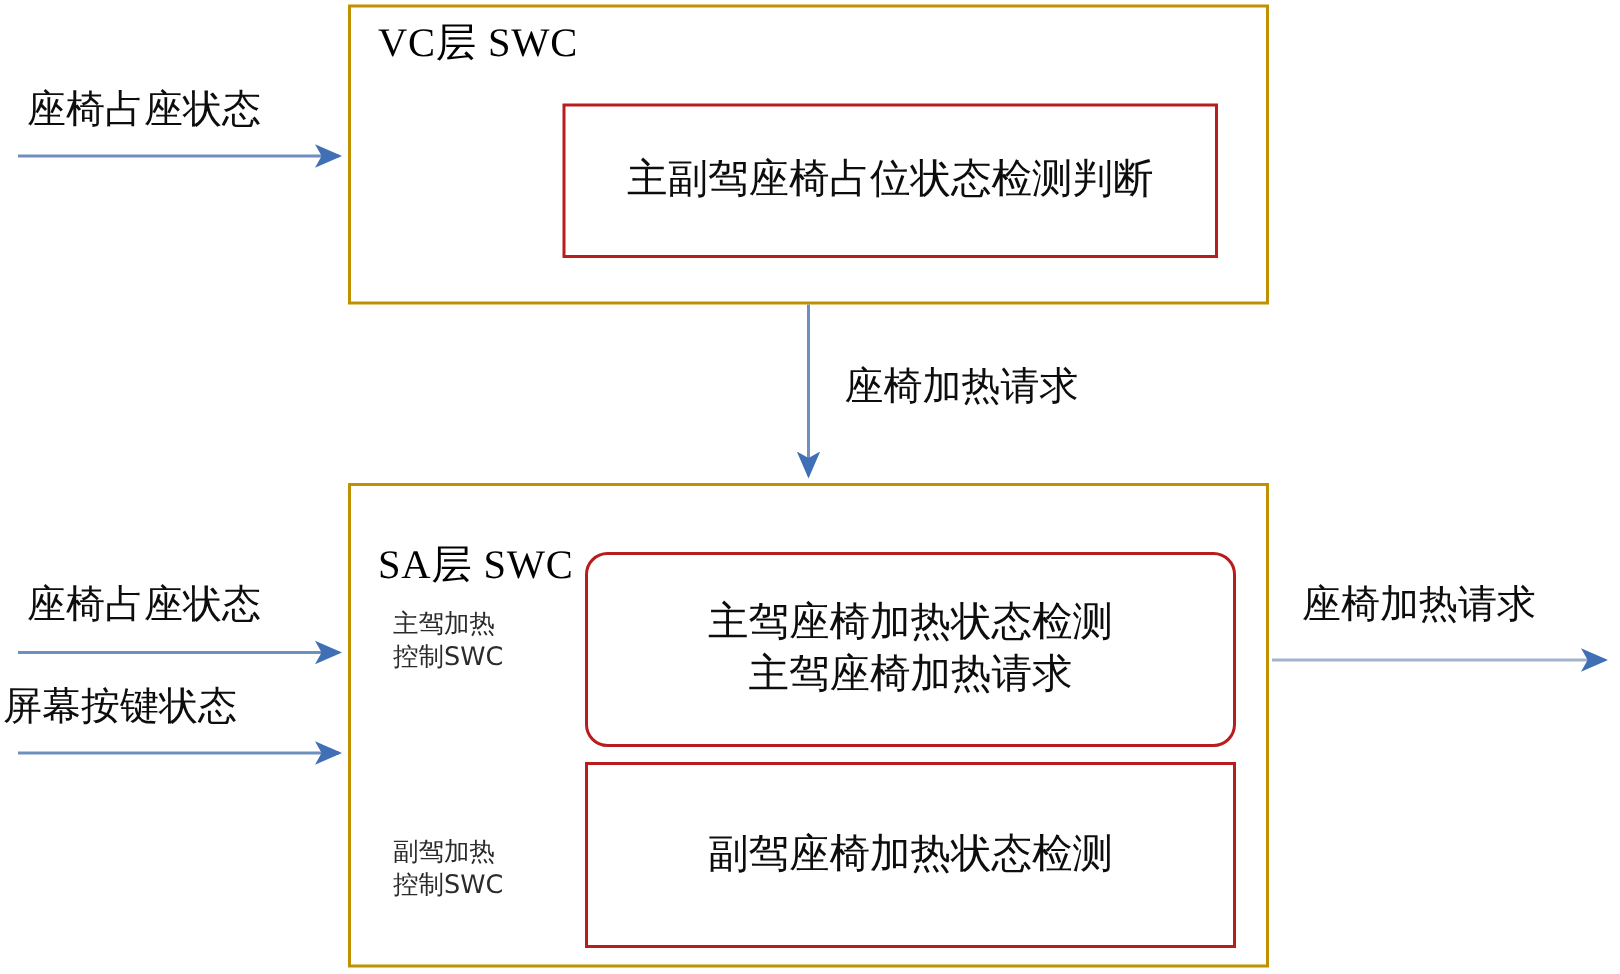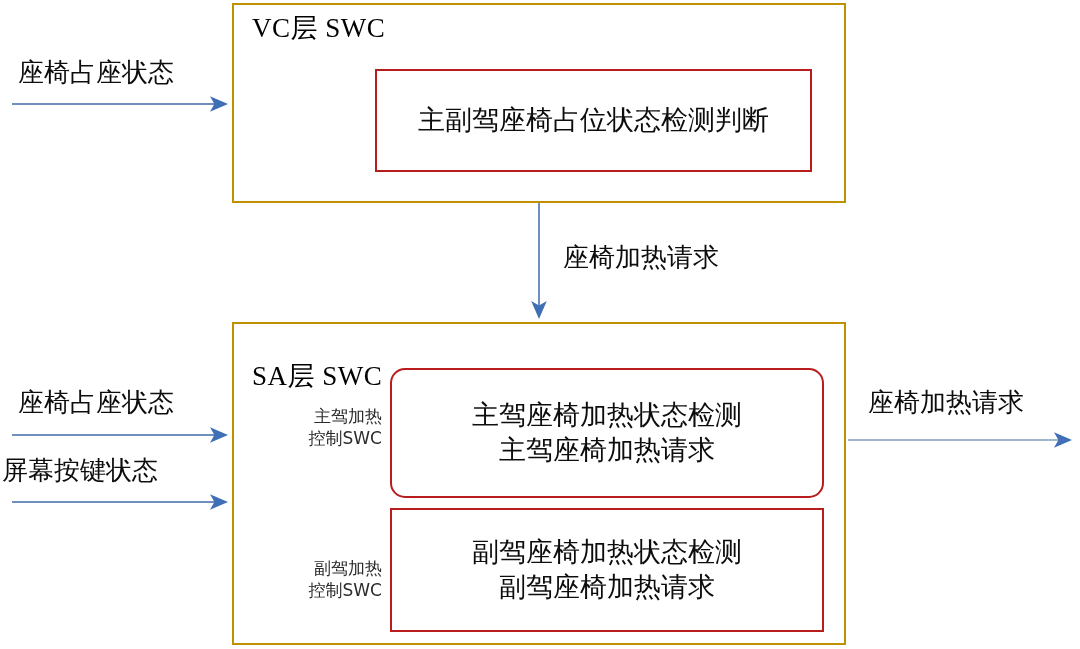--- a/index.html
+++ b/index.html
@@ -54,21 +54,21 @@
     white-space: nowrap;
     font-family: "DejaVu Sans", "Liberation Sans", sans-serif;
   }
 
   
   .swc-label {
     position: absolute;
     font-size: 17px;
     line-height: 1.3;
     color: #2b2b2b;
-    text-align: right;
+    text-align: left;
     white-space: nowrap;
     font-family: "DejaVu Sans", "Liberation Sans", sans-serif;
   }
 
   
   .signal-label {
     position: absolute;
     font-size: 26px;
     color: #0d0d0d;
     white-space: nowrap;
@@ -108,21 +108,20 @@
     <span>控制SWC</span>
   </div>
 
   <div class="inner-box" style="left:390px; top:368px; width:434px; height:130px;border-radius:15px;">
     <span class="inner-line">主驾座椅加热状态检测</span>
     <span class="inner-line">主驾座椅加热请求</span>
   </div>
 
   <div class="inner-box" style="left:390px; top:508px; width:434px; height:124px;">
     <span class="inner-line">副驾座椅加热状态检测</span>
-    <span class="inner-line">副驾座椅加热请求</span>
   </div>
 
   <div class="signal-label" style="left:18px; top:55px;text-align:right;">座椅占座状态</div>
 
   <div class="signal-label" style="left:563px; top:240px;">座椅加热请求</div>
 
   <div class="signal-label" style="left:18px; top:385px;">座椅占座状态</div>
 
   <div class="signal-label" style="left:2px; top:453px;">屏幕按键状态</div>
 

